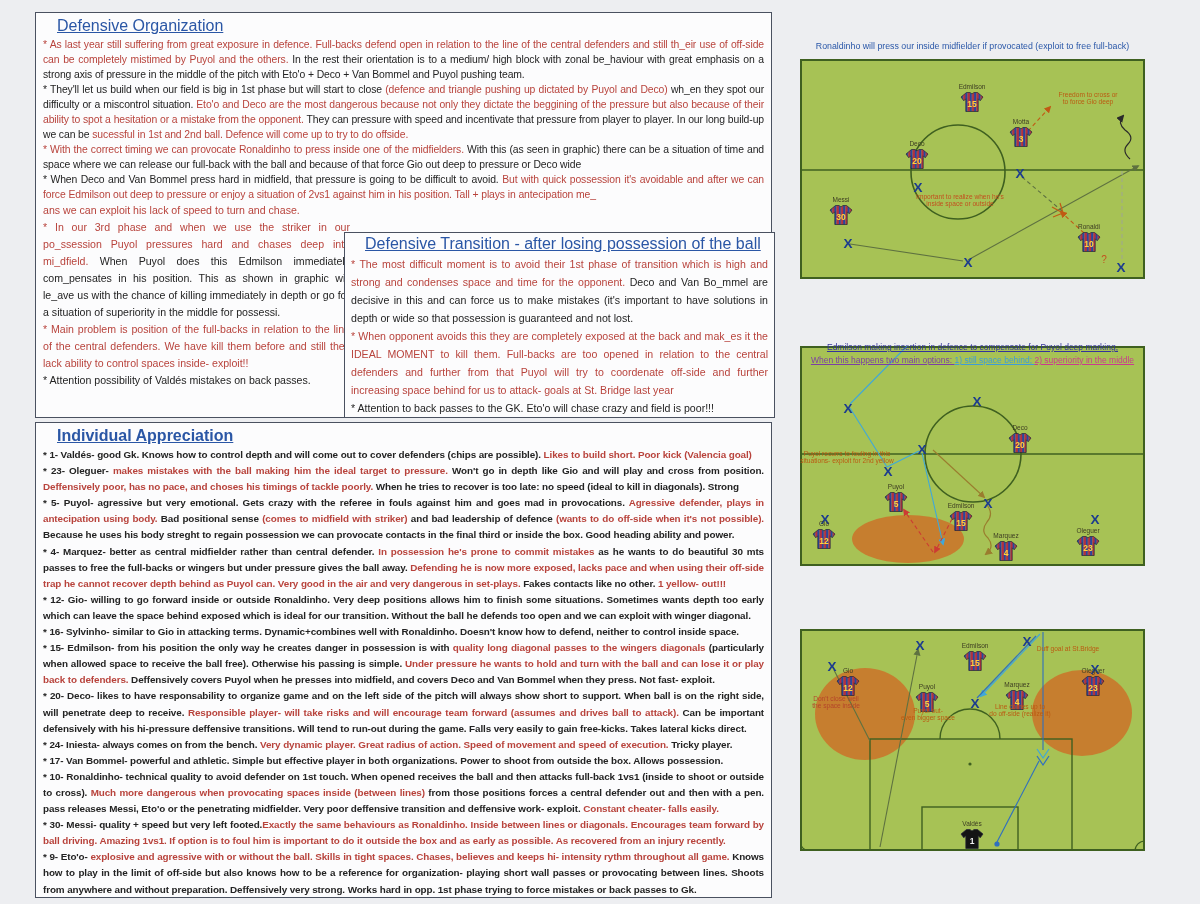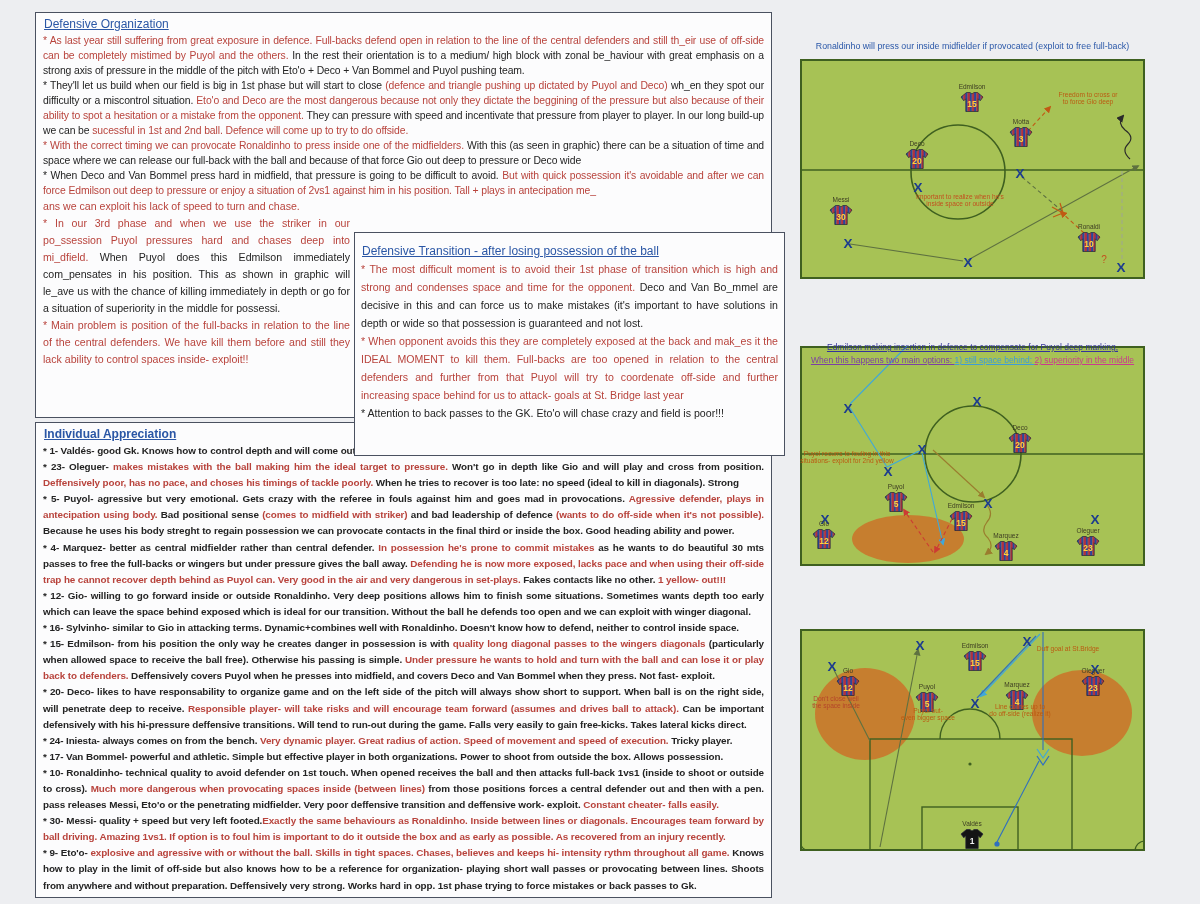--- a/index.html
+++ b/index.html
@@ -1,23 +1,23 @@
 <!DOCTYPE html>
 <html><head>
 <meta charset="utf-8">
 <style>
   html,body{margin:0;padding:0;background:#e9ebee;}
   .page{position:relative;width:1200px;height:904px;background:#edeef1;
         font-family:"Liberation Sans",sans-serif;overflow:hidden;}
   .box{position:absolute;background:#fcfcfd;border:1.6px solid #4a5160;
        box-sizing:border-box;padding:4px 7px;}
   #box1{left:35px;top:12px;width:737px;height:406px;z-index:1;}
-  #box2{left:354px;top:232px;width:431px;height:224px;z-index:2;padding:11px 6px;}
+  #box2{left:344px;top:232px;width:431px;height:186px;z-index:2;padding:2px 6px;}
   #box3{left:35px;top:422px;width:737px;height:476px;z-index:1;font-weight:bold;}
-  .box-title{font-size:12px;color:#2a56a5;text-decoration:underline;margin:0 0 2px 1px;}
+  .box-title{font-size:16px;color:#2a56a5;text-decoration:underline;margin:0 0 2px 14px;}
   .para{margin:0;text-align:justify;}
   .wide .para{font-size:10.4px;line-height:15px;letter-spacing:-0.1px;}
   .narrow{width:307px;}
   .narrow .para{font-size:10.6px;line-height:17px;}
   #box2 .para{font-size:10.6px;line-height:18px;}
   #box3 .para{font-size:9.9px;line-height:16.1px;letter-spacing:-0.1px;}
   .caption{position:absolute;text-align:center;font-size:8.8px;line-height:13px;z-index:3;}
   #cap2{font-size:8.5px;}
   .pitch-wrap{position:absolute;z-index:2;}
   svg text{font-family:"Liberation Sans",sans-serif;}
@@ -32,20 +32,21 @@
     <div class="wide">
         <div class="para"><span style="color: rgb(184, 67, 60);">* As last year still suffering from great exposure in defence. Full-backs defend open in relation to the line of the central defenders and still th_eir use of off-side can be completely mistimed by Puyol and the others.</span><span style="color: rgb(35, 35, 35);"> In the rest their orientation is to a medium/ high block with zonal be_haviour with great emphasis on a strong axis of pressure in the middle of the pitch with Eto'o + Deco + Van Bommel and Puyol pushing team.</span></div>
         <div class="para"><span style="color: rgb(35, 35, 35);">* They'll let us build when our field is big in 1st phase but will start to close </span><span style="color: rgb(184, 67, 60);">(defence and triangle pushing up dictated by Puyol and Deco)</span><span style="color: rgb(35, 35, 35);"> wh_en they spot our difficulty or a miscontrol situation. </span><span style="color: rgb(184, 67, 60);">Eto'o and Deco are the most dangerous because not only they dictate the beggining of the pressure but also because of their ability to spot a hesitation or a mistake from the opponent.</span><span style="color: rgb(35, 35, 35);"> They can pressure with speed and incentivate that pressure from player to player. In our long build-up we can be </span><span style="color: rgb(184, 67, 60);">sucessful in 1st and 2nd ball. Defence will come up to try to do offside.</span></div>
         <div class="para"><span style="color: rgb(184, 67, 60);">* With the correct timing  we can provocate Ronaldinho to press inside one of the midfielders.</span><span style="color: rgb(35, 35, 35);"> With this (as seen in graphic) there can be a situation of time and space where we can release our full-back with the ball and because of that force Gio out deep to pressure or Deco wide</span></div>
         <div class="para"><span style="color: rgb(35, 35, 35);">* When Deco and Van Bommel press hard in midfield, that pressure is going to be difficult to avoid. </span><span style="color: rgb(184, 67, 60);">But with quick possession it's avoidable and after we can force Edmilson out deep to pressure or enjoy a situation of 2vs1 against him in his position. Tall + plays in antecipation me_</span></div>
       </div>
     <div class="narrow">
         <div class="para"><span style="color: rgb(184, 67, 60);">ans we can exploit his lack of speed to turn and chase.</span></div>
         <div class="para"><span style="color: rgb(184, 67, 60);">* In our 3rd phase and when we use the striker in our po_ssession Puyol pressures hard and chases deep into mi_dfield.</span><span style="color: rgb(35, 35, 35);"> When Puyol does this Edmilson immediately com_pensates in his position. This as shown in graphic will le_ave us with the chance of killing immediately in depth or go for a situation of superiority in the middle for possessi.</span></div>
         <div class="para"><span style="color: rgb(184, 67, 60);">* Main problem is position of the full-backs in relation to the line of the central defenders. We have kill them before and still they lack ability to control spaces inside- exploit!!</span></div>
+        <div class="para"><span style="color: rgb(35, 35, 35);">* Attention possibility of Valdés mistakes on back passes.</span></div>
       </div>
   </div>
 
   <div class="box" id="box2">
     <div class="box-title">Defensive Transition - after losing possession of the ball</div>
     <div>
         <div class="para"><span style="color: rgb(184, 67, 60);">* The most difficult moment is to avoid their 1st phase of transition which is high and strong and condenses space and time for the opponent.</span><span style="color: rgb(35, 35, 35);"> Deco and Van Bo_mmel are decisive in this and can force us to make mistakes (it's important to have solutions in depth or wide so that possession is guaranteed and not lost.</span></div>
         <div class="para"><span style="color: rgb(184, 67, 60); margin-top: 34px;">* When opponent avoids this they are completely exposed at the back and mak_es it the IDEAL MOMENT to kill them. Full-backs are too opened in relation to the central defenders and further from that Puyol will try to coordenate off-side and further increasing space behind for us to attack- goals at St. Bridge last year</span></div>
         <div class="para"><span style="color: rgb(35, 35, 35);">* Attention to back passes to the GK. Eto'o will chase crazy and field is poor!!!</span></div>
       </div>

